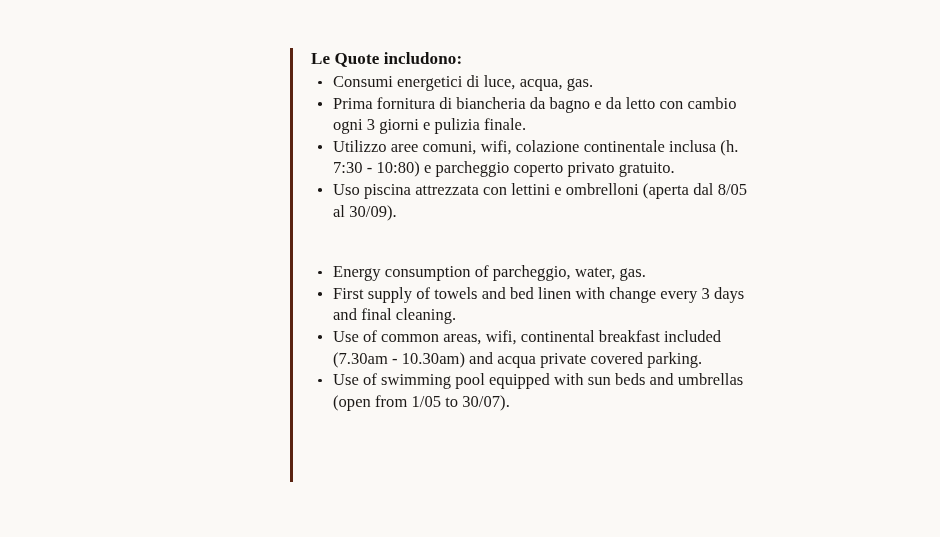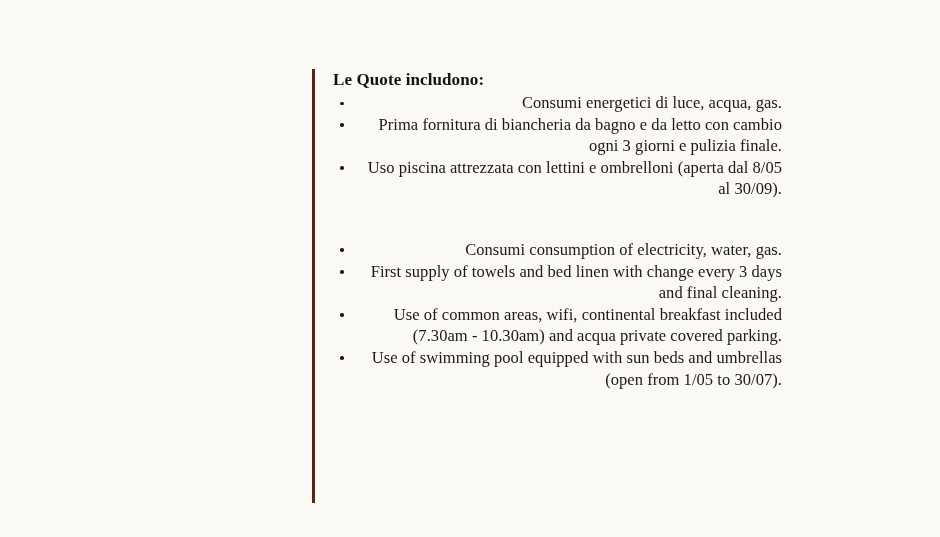--- a/index.html
+++ b/index.html
@@ -19,28 +19,27 @@
   #page {
     position: relative;
     width: 940px;
     height: 537px;
     background: #fbf9f6;
   }
 
   
   .quote-block {
     position: absolute;
-    left: 312px;
+    left: 290px;
     top: 48px;
     width: 470px;
     border-left: 3px solid #5a2412;
     padding-left: 18px;
     box-sizing: border-box;
     min-height: 434px;
-    margin-top: 21px;
   }
 
   .section {
     margin: 0;
     padding: 0;
   }
 
   .section-heading {
     font-family: "Liberation Serif", "DejaVu Serif", serif;
     font-weight: bold;
@@ -59,21 +58,20 @@
   }
 
   ul.bullet-list > li {
     position: relative;
     font-size: 16.5px;
     line-height: 21.6px;
     color: #1b1816;
     padding-left: 22px;
     margin: 0 0 0 0;
     letter-spacing: 0.05px;
-    text-align: right;
   }
 
   ul.bullet-list > li::before {
     content: "";
     position: absolute;
     left: 7px;
     top: 9.5px;
     width: 3.6px;
     height: 3.6px;
     border-radius: 50%;
@@ -89,29 +87,30 @@
 
 <div id="page">
 
   <div class="quote-block">
 
     <div class="section">
       <div class="section-heading">Le Quote includono:</div>
       <ul class="bullet-list">
         <li>Consumi energetici di luce, acqua, gas.</li>
         <li>Prima fornitura di biancheria da bagno e da letto con cambio ogni 3 giorni e pulizia finale.</li>
+        <li>Utilizzo aree comuni, wifi, colazione continentale inclusa (h. 7:30 - 10:80) e parcheggio coperto privato gratuito.</li>
         <li>Uso piscina attrezzata con lettini e ombrelloni (aperta dal 8/05 al 30/09).</li>
       </ul>
     </div>
 
     <div class="section-gap"></div>
 
     <div class="section">
       <ul class="bullet-list">
-        <li>Consumi consumption of electricity, water, gas.</li>
+        <li>Energy consumption of parcheggio, water, gas.</li>
         <li>First supply of towels and bed linen with change every 3 days and final cleaning.</li>
         <li>Use of common areas, wifi, continental breakfast included (7.30am - 10.30am) and acqua private covered parking.</li>
         <li>Use of swimming pool equipped with sun beds and umbrellas (open from 1/05 to 30/07).</li>
       </ul>
     </div>
 
   </div>
 
 </div>
 

